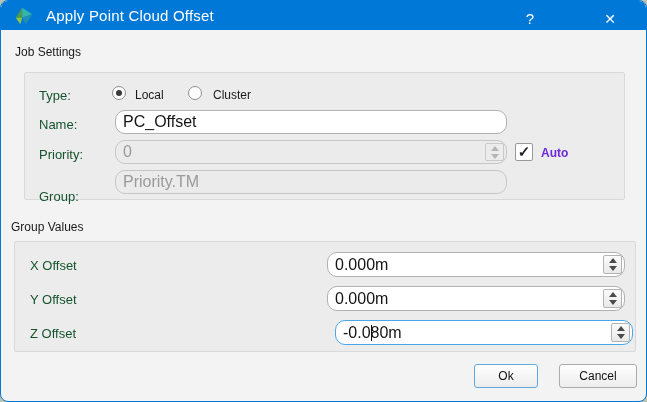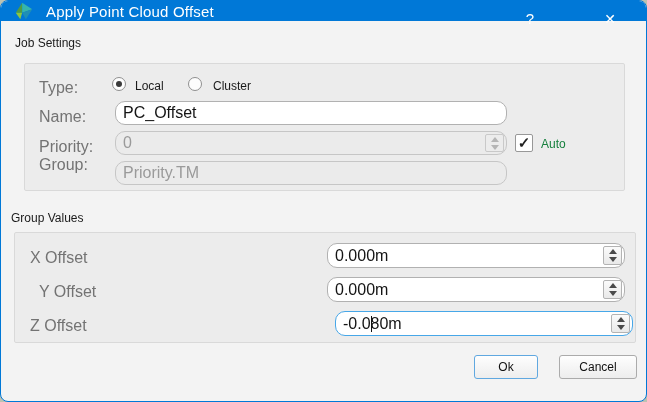--- a/index.html
+++ b/index.html
@@ -11,21 +11,21 @@
   .dialog {
     position: absolute; left:0; top:0;
     width: 647px; height: 402px;
     background: #f3f3f3;
     border: 1px solid #0078d7;
     border-radius: 8px;
     overflow: hidden;
   }
   
   .titlebar {
-    height: 20px;
+    height: 29px;
     background: #0078d7;
     display: flex;
     align-items: center;
     padding-left: 12px;
     position: relative;
   }
   .app-icon { width:22px; height:22px; display:inline-block; }
   .title {
     color: #ffffff;
     font-size: 15px;
@@ -45,21 +45,21 @@
     position:absolute; font-size:12px; color:#1a1a1a;
   }
   .groupbox {
     position:absolute;
     background:#ececec;
     border:1px solid #d9d9d9;
     border-radius:2px;
   }
   .gb1 { left:23px; top:42px;  width:601px; height:128px; }
   .gb2 { left:13px; top:211px; width:622px; height:111px; }
-  .lbl { position:absolute; font-size:16px; color:#737373; }
+  .lbl { position:absolute; font-size:13px; color:#14532d; }
   
   .radio {
     position:absolute; width:14px; height:14px; border-radius:50%;
     background:#fdfdfd; border:1px solid #8f8f8f;
   }
   .radio .dot { display:none; }
   .radio.checked .dot {
     display:block; width:6px; height:6px; border-radius:50%;
     background:#3a3a3a; position:absolute; left:3px; top:3px;
   }
@@ -91,21 +91,21 @@
   .field.disabled .arr-down { border-top-color:#b5b5b5; }
   
   .caret { position:absolute; left:35px; top:4px; width:1px; height:16px; background:#111; }
   
   .checkbox {
     position:absolute; width:18px; height:18px;
     background:#ffffff; border:1px solid #989898; border-radius:2px;
     text-align:center; line-height:16px;
     font-size:15px; font-weight:bold; color:#222;
   }
-  .checkbox-label { position:absolute; font-size:12px; color:#15803d; }
+  .checkbox-label { position:absolute; font-size:12px; color:#6d28d9;font-weight:bold; }
   
   .btn {
     position:absolute; height:24px; border-radius:3px;
     background:linear-gradient(#fefefe,#ededed);
     font-size:12px; color:#111; text-align:center; line-height:22px;
   }
   .btn-ok     { left:473px; top:334px; width:64px; border:1px solid #60a8e0; }
   .btn-cancel { left:558px; top:334px; width:78px; border:1px solid #ababab; }
 </style>
 </head>
@@ -150,40 +150,40 @@
       <div class="field disabled" style="left:90px; top:67px; width:392px; height:24px;">
         <span class="txt">0</span>
         <span class="spin">
           <span class="arr-up"></span>
           <span class="arr-down"></span>
         </span>
       </div>
       <span class="checkbox" style="left:490px; top:70px;">✓</span>
       <span class="checkbox-label" style="left:516px; top:73px;">Auto</span>
 
-      <span class="lbl" style="left:14px; top:92px;">Group:</span>
+      <span class="lbl" style="left:14px; top:116px;">Group:</span>
       <div class="field disabled" style="left:90px; top:97px; width:392px; height:24px;">
         <span class="txt">Priority.TM</span>
       </div>
     </div>
 
     <div class="section-label" style="left:10px; top:190px;">Group Values</div>
 
     <div class="groupbox gb2">
 
       <span class="lbl" style="left:15px; top:16px;">X Offset</span>
       <div class="field" style="left:312px; top:10px; width:298px; height:25px;">
         <span class="txt">0.000m</span>
         <span class="spin">
           <span class="arr-up"></span>
           <span class="arr-down"></span>
         </span>
       </div>
 
-      <span class="lbl" style="left:24px; top:50px;text-align:right;">Y Offset</span>
+      <span class="lbl" style="left:15px; top:50px;text-align:right;">Y Offset</span>
       <div class="field" style="left:312px; top:44px; width:298px; height:25px;">
         <span class="txt">0.000m</span>
         <span class="spin">
           <span class="arr-up"></span>
           <span class="arr-down"></span>
         </span>
       </div>
 
       <span class="lbl" style="left:15px; top:84px;">Z Offset</span>
       <div class="field focused" style="left:320px; top:78px; width:298px; height:25px;">

